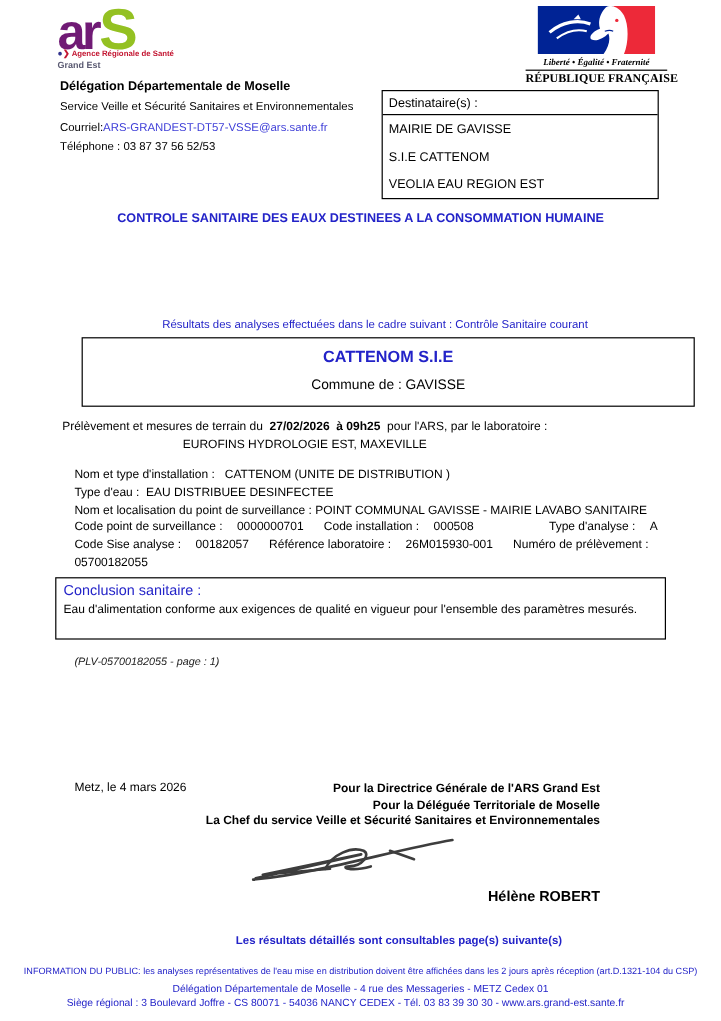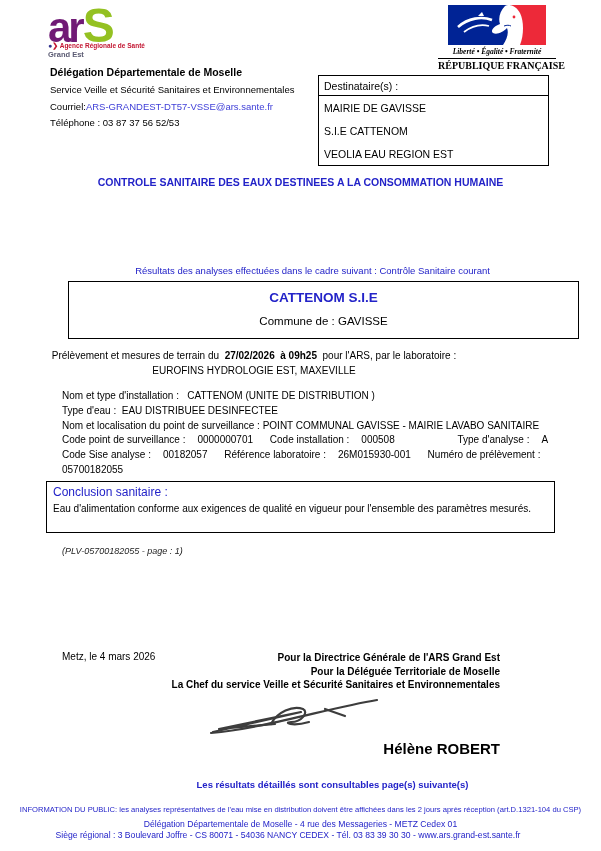--- a/index.html
+++ b/index.html
@@ -67,21 +67,21 @@
   .conclusion-box .text{font-size:10px;margin-top:4px;}
 
   
   .page-ref{left:62px;top:546px;font-size:9px;font-style:italic;color:#222;}
 
   
   .place-date{left:62px;top:651px;font-size:10px;}
   .sig-block{left:90px;top:651px;width:410px;text-align:right;}
   .sig-block .l{font-size:10px;font-weight:bold;line-height:13.5px;}
   .sig-scribble{margin:4px auto 0 auto;display:block;}
-  .signer{font-size:15px;font-weight:bold;margin-top:2px;}
+  .signer{font-size:12px;font-weight:bold;margin-top:2px;}
 
   
   .next-pages{left:0;top:779px;width:601px;font-size:9.5px;font-weight:bold;padding-left:32px;}
   .public-info{left:0;top:805px;width:601px;font-size:7.6px;}
   .addr1{left:0;top:819px;width:601px;font-size:8.6px;}
   .addr2{left:16px;top:830px;width:518px;font-size:8.6px;margin-left:13px;}
 </style>
 </head>
 <body>
 

